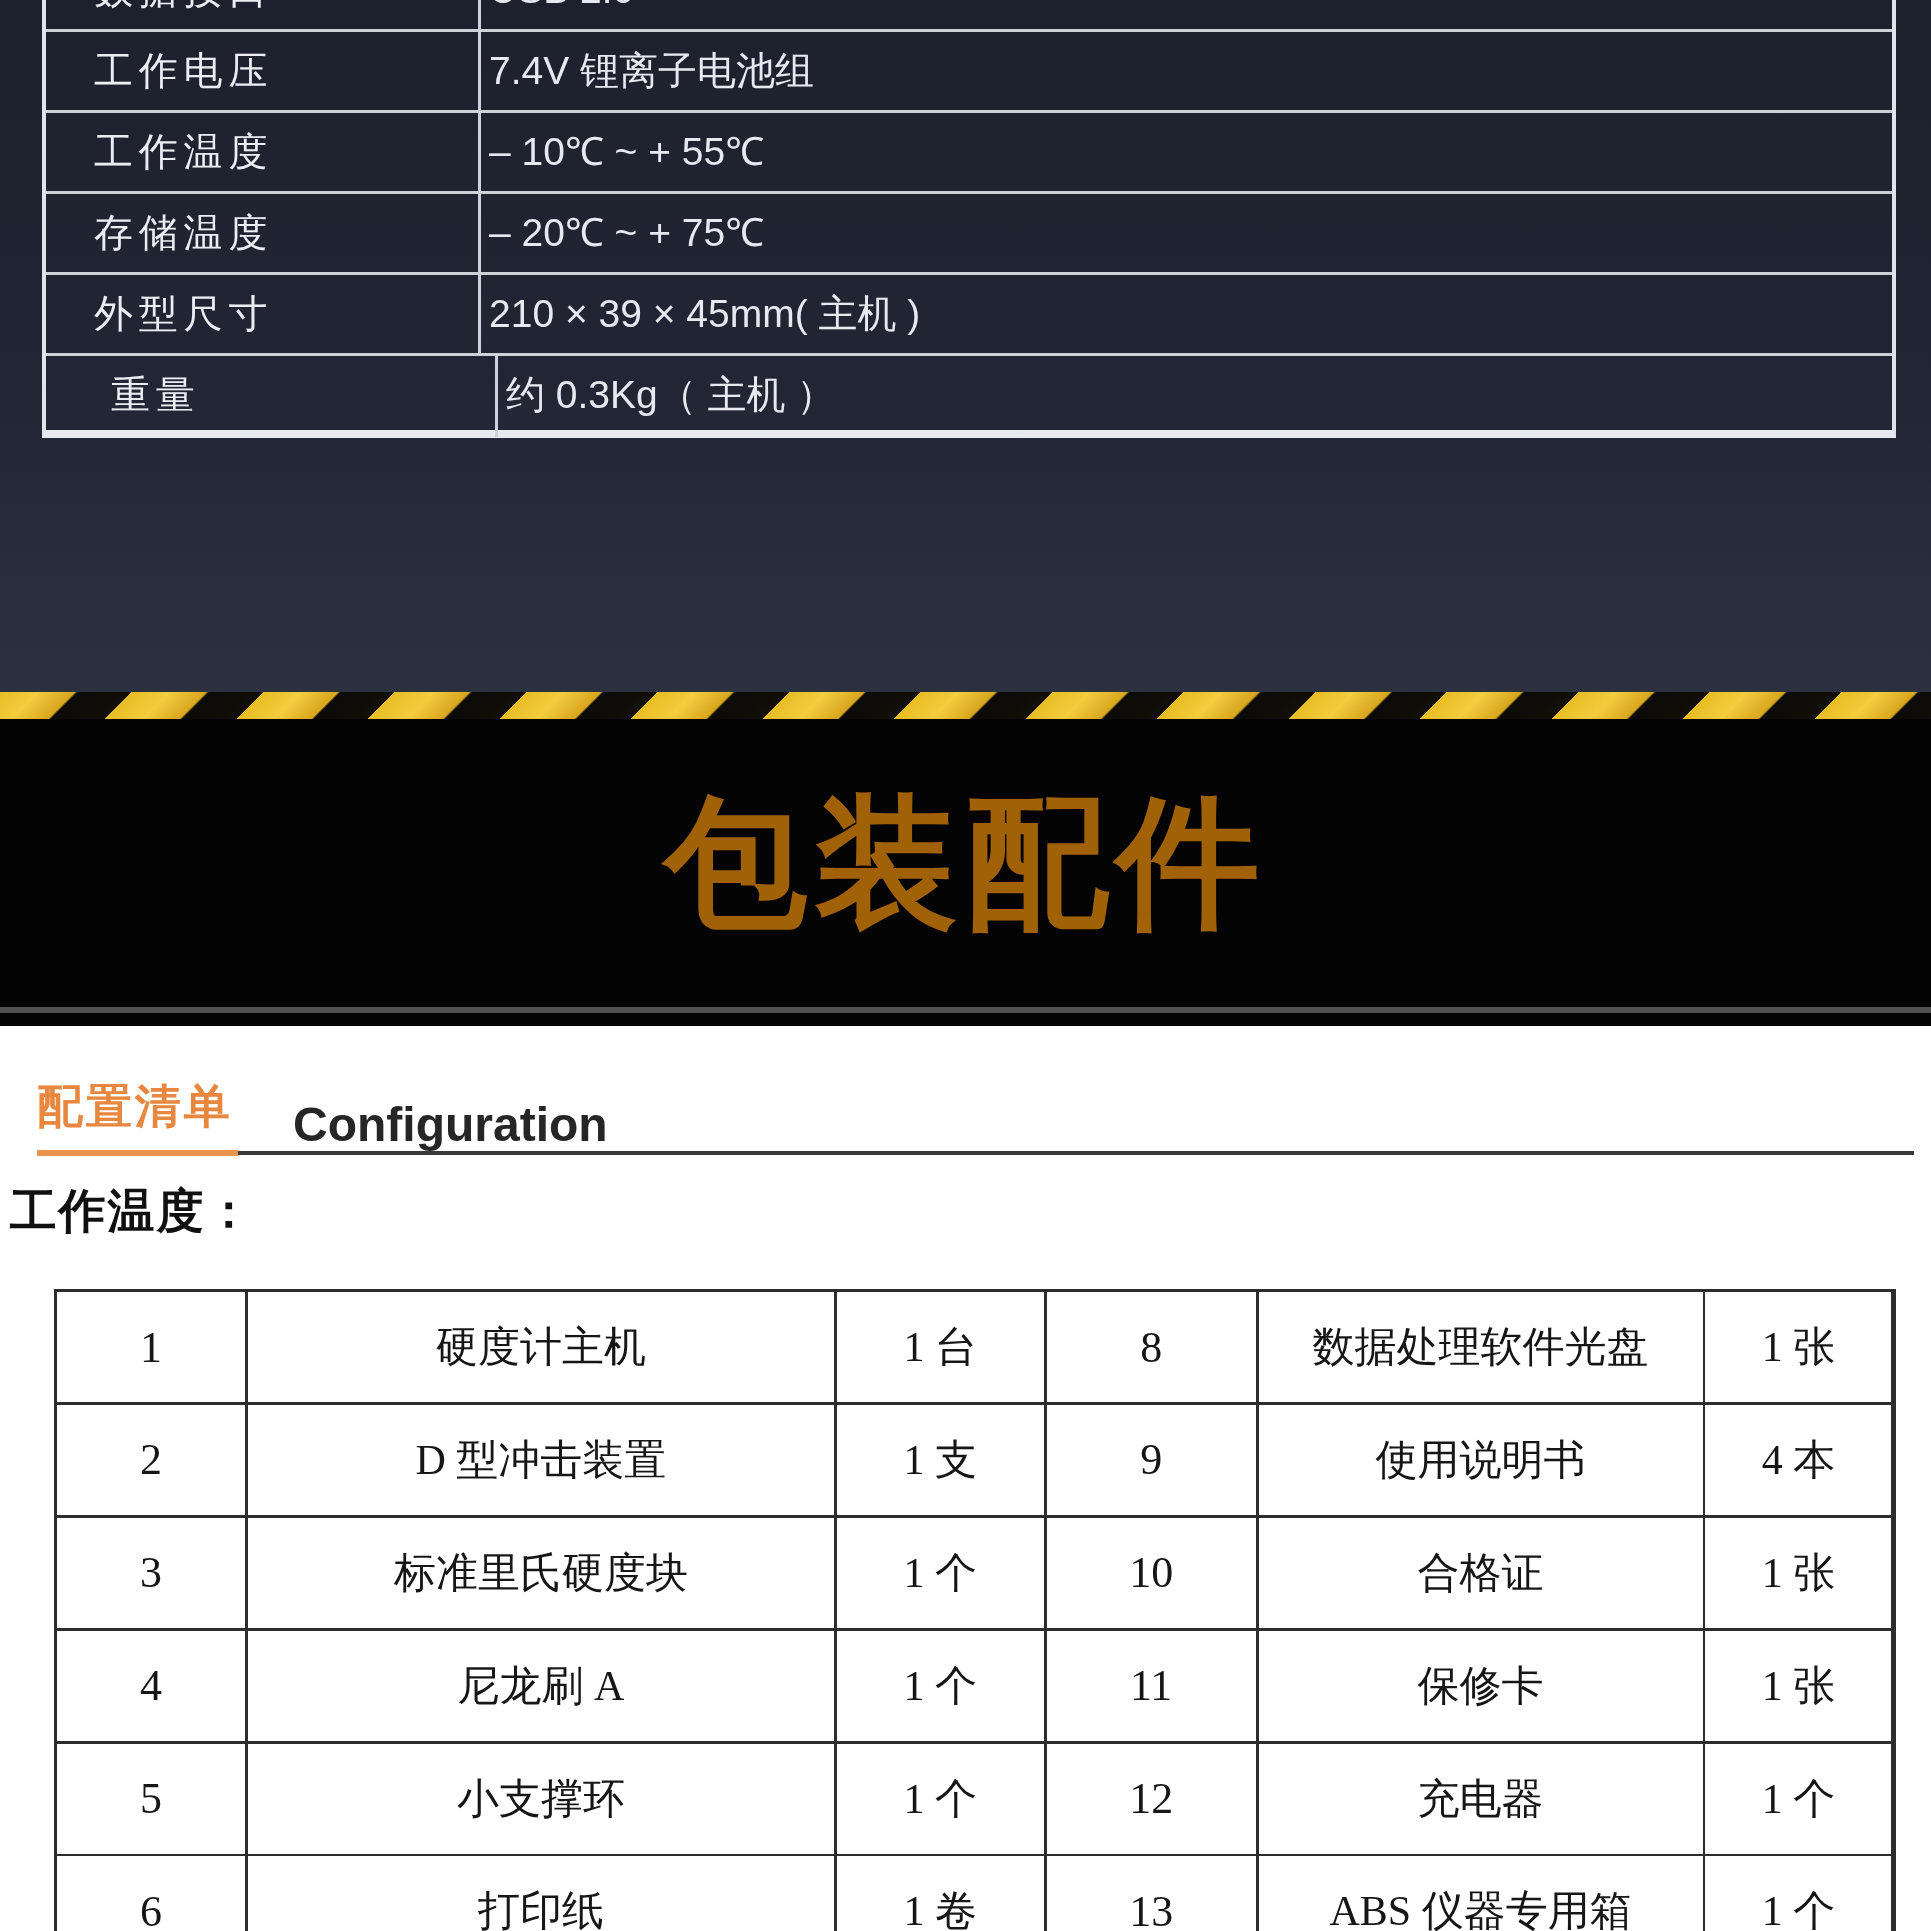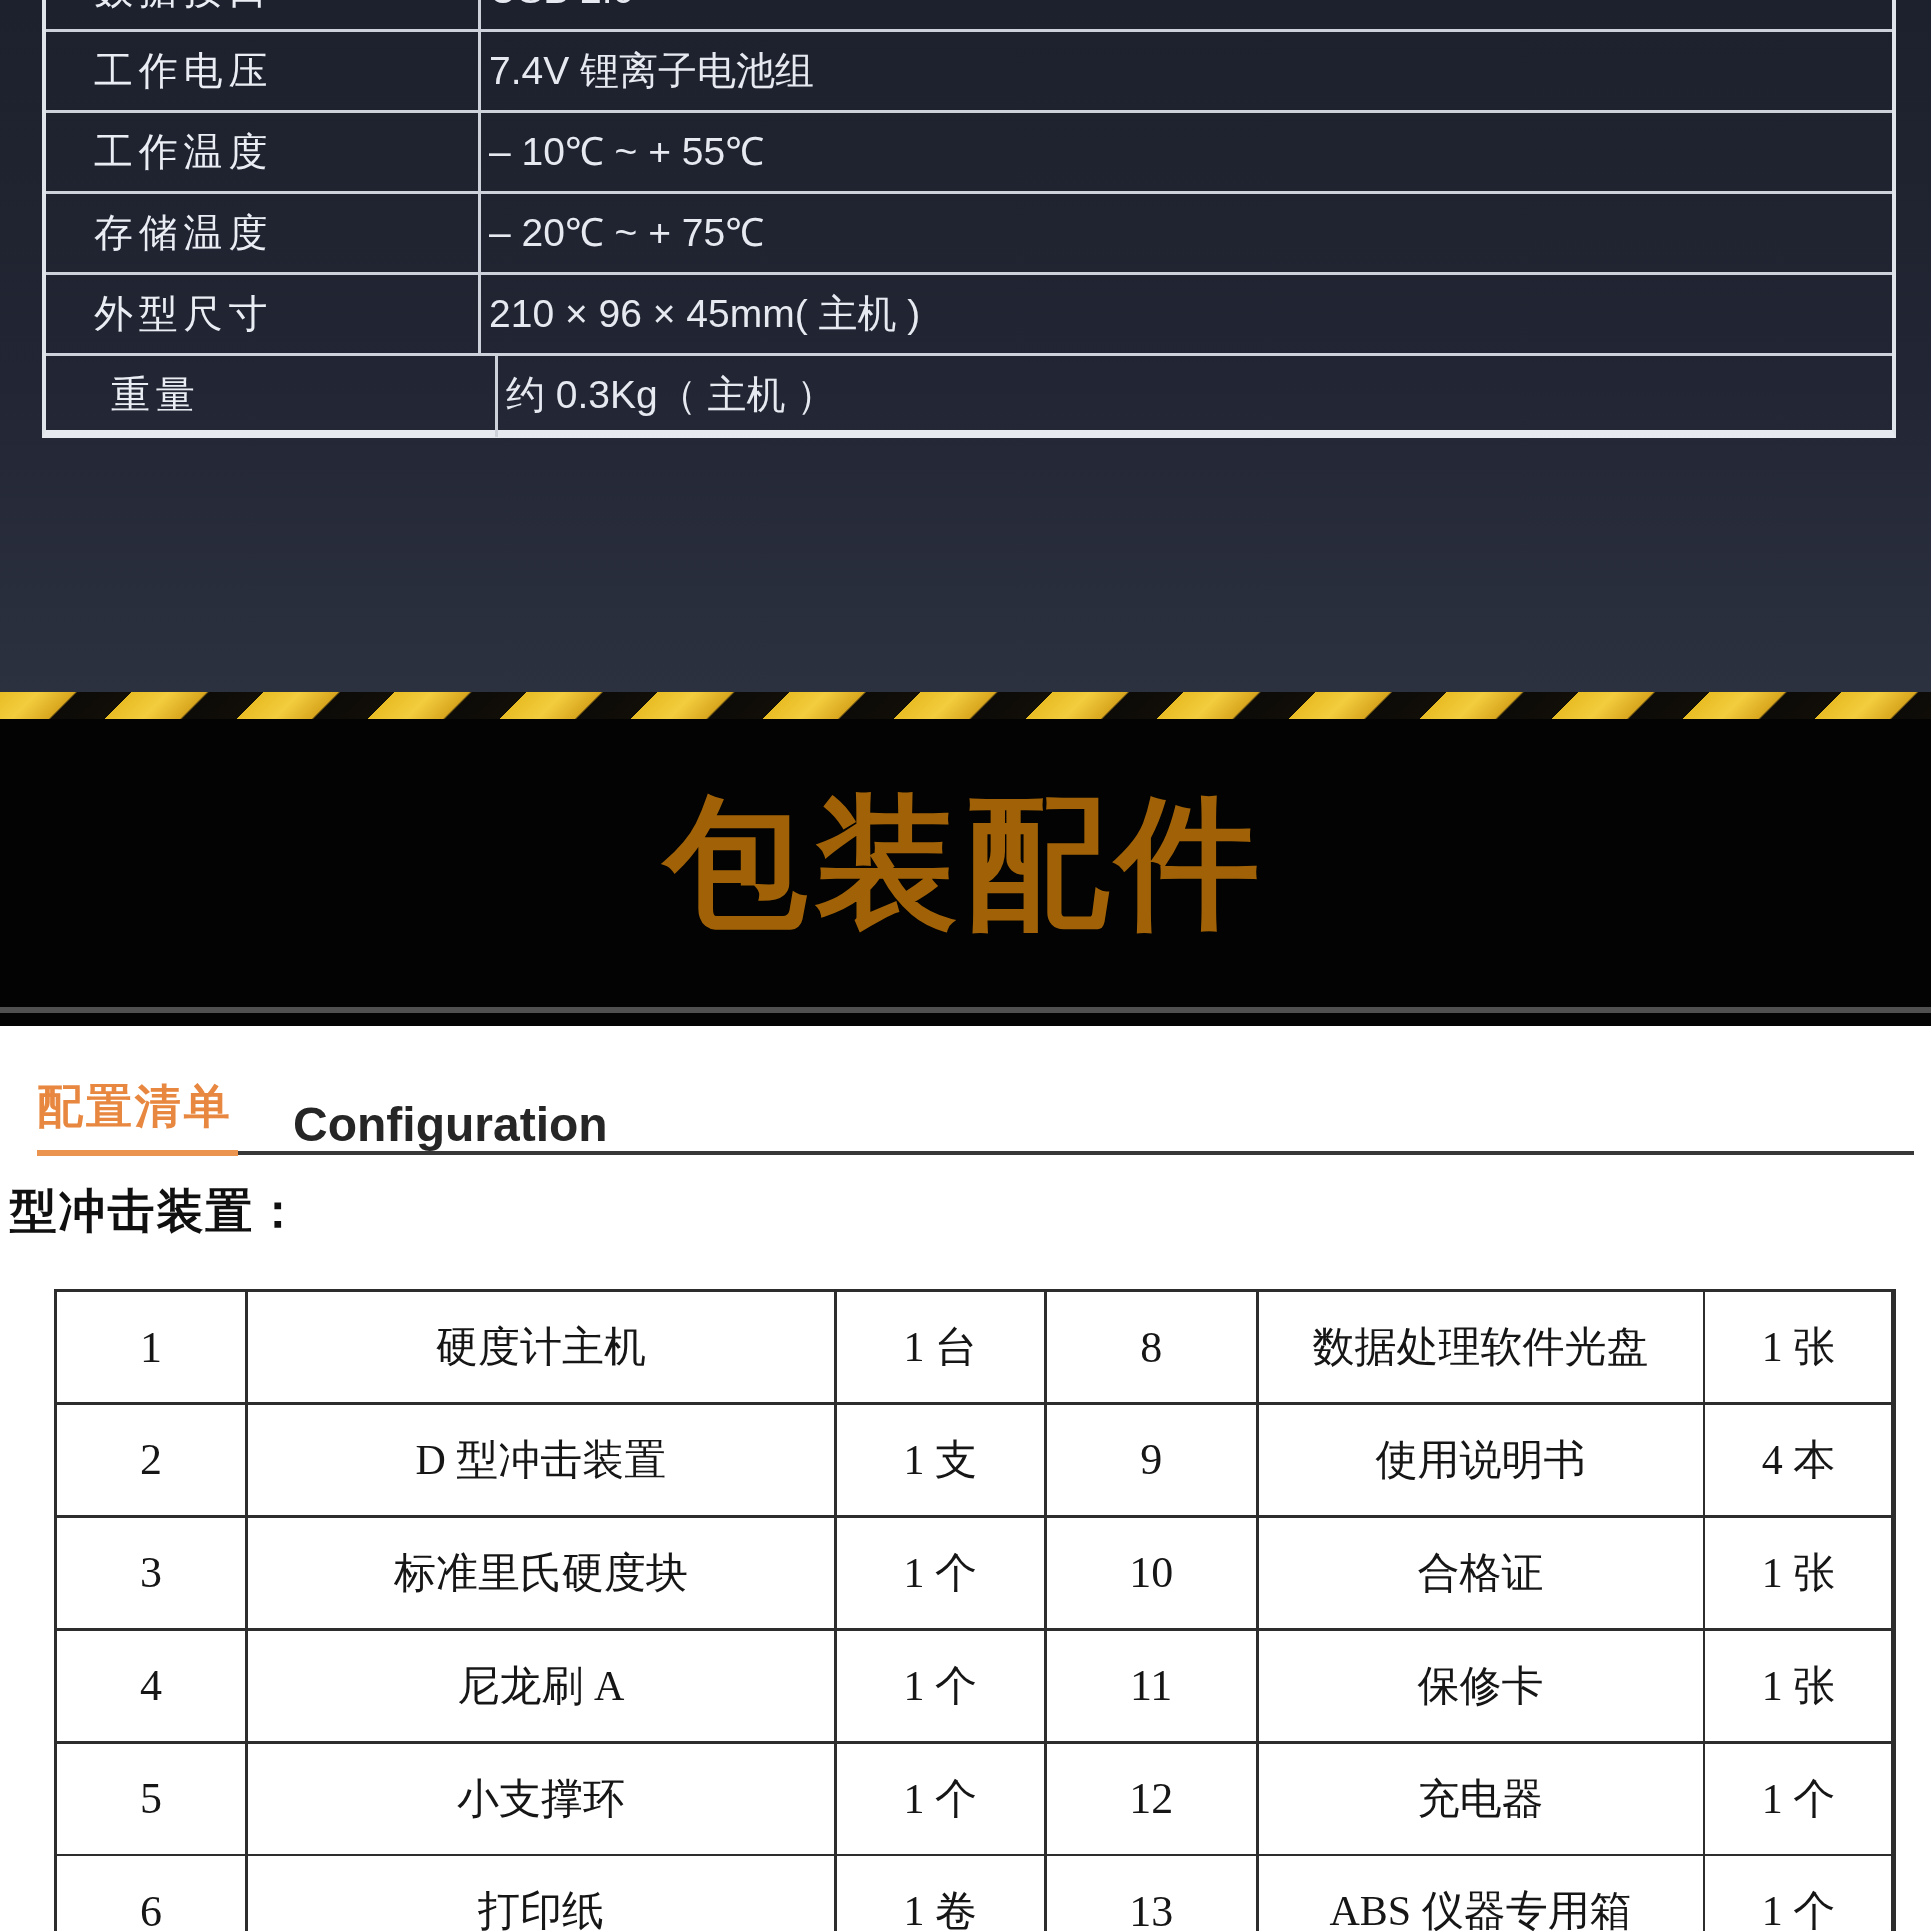--- a/index.html
+++ b/index.html
@@ -165,21 +165,21 @@
         <div class="spec-value">– 10℃ ~ + 55℃</div>
       </div>
 
       <div class="spec-row">
         <div class="spec-label">存储温度</div>
         <div class="spec-value">– 20℃ ~ + 75℃</div>
       </div>
 
       <div class="spec-row">
         <div class="spec-label">外型尺寸</div>
-        <div class="spec-value">210 × 96 × 45mm( 主机 )</div>
+        <div class="spec-value">210 × 39 × 45mm( 主机 )</div>
       </div>
 
       <div class="spec-row">
         <div class="spec-label">重量</div>
         <div class="spec-value">约 0.3Kg（ 主机 ）</div>
       </div>
 
     </div>
   </div>
 
@@ -187,21 +187,21 @@
 
   <div class="banner">
     <div class="banner-title">包装配件</div>
     <div class="banner-rule"></div>
   </div>
 
   <div class="config-header-zh">配置清单</div>
   <div class="config-underline"></div>
   <div class="config-header-en">Configuration</div>
   <div class="config-rule"></div>
-  <div class="subsection-label">型冲击装置：</div>
+  <div class="subsection-label">工作温度：</div>
 
   <div class="acc-table">
 
     <div class="acc-cell num">1</div>
     <div class="acc-cell">硬度计主机</div>
     <div class="acc-cell">1 台</div>
     <div class="acc-cell num">8</div>
     <div class="acc-cell">数据处理软件光盘</div>
     <div class="acc-cell">1 张</div>
 

